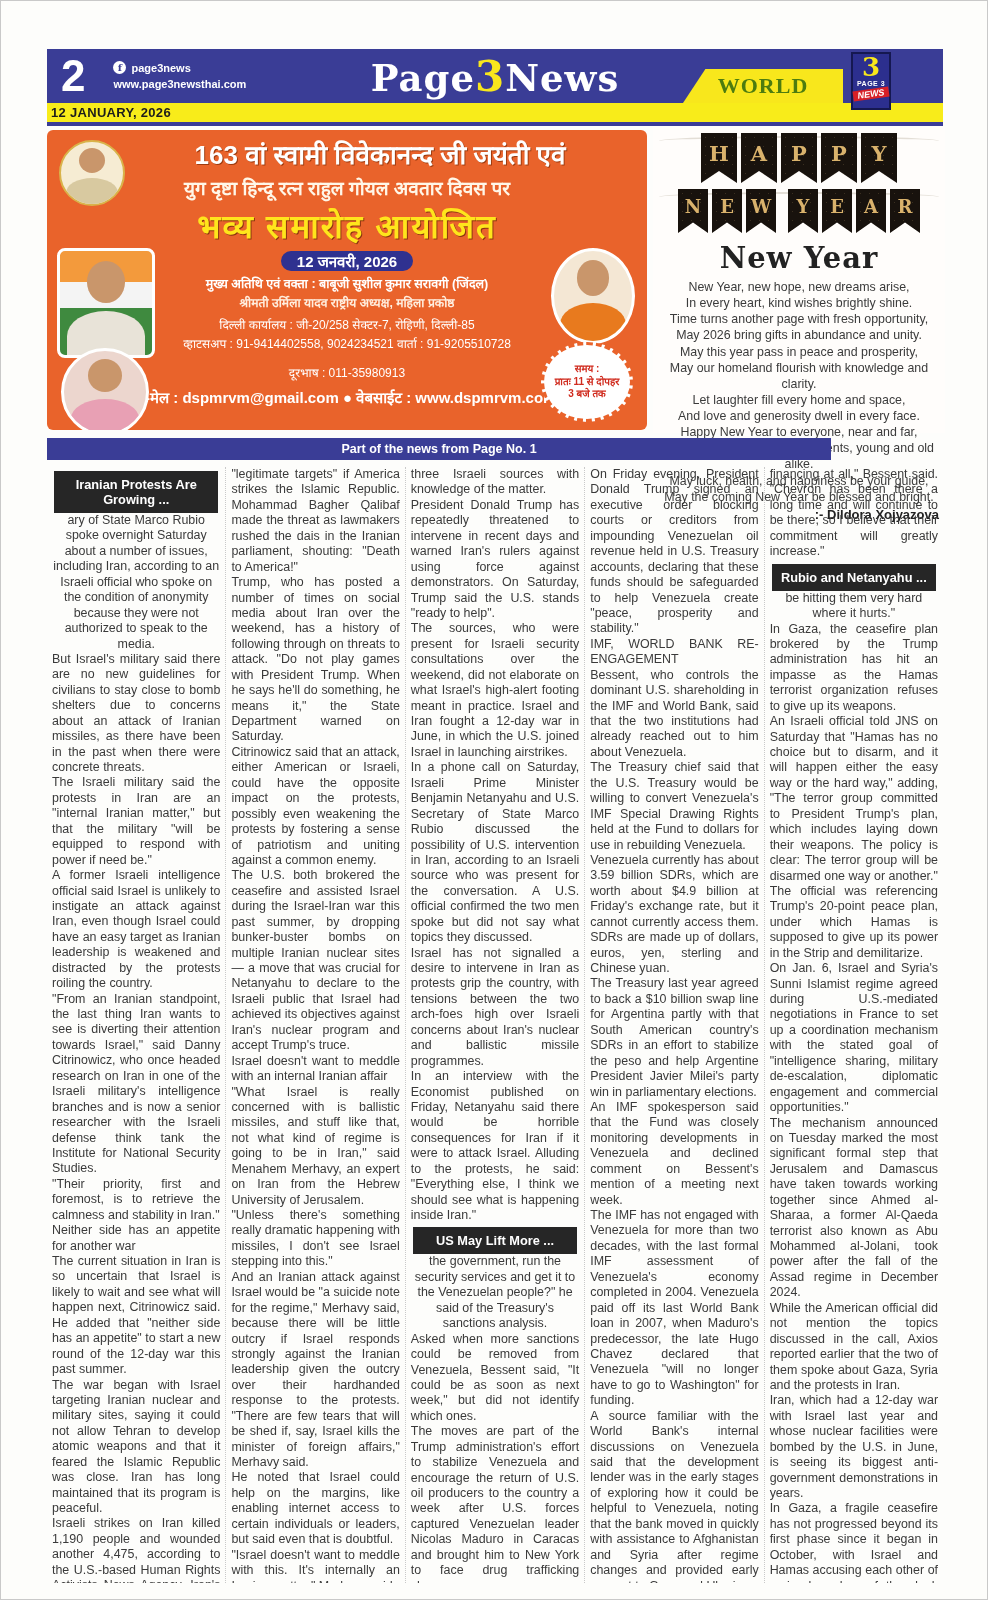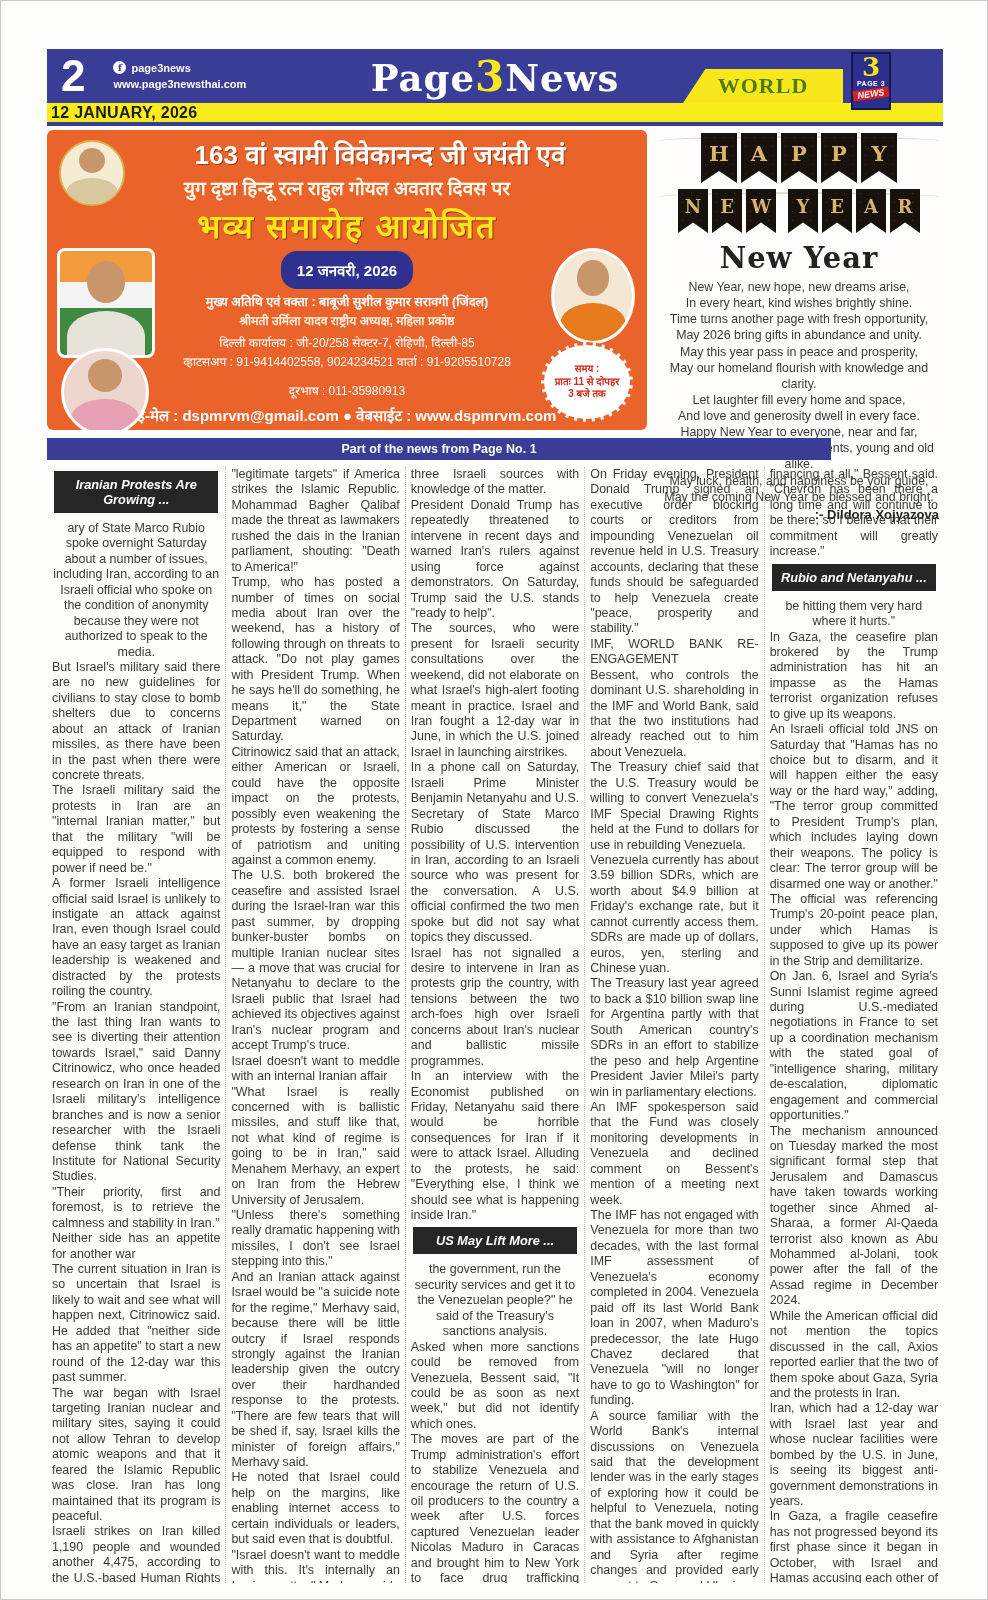--- a/index.html
+++ b/index.html
@@ -14,30 +14,30 @@
   .fb-icon{width:13px;height:13px;border-radius:50%;background:#fff;color:#3a3d96;font-weight:bold;font-size:10px;text-align:center;line-height:13px;font-family:"DejaVu Serif",serif;}
   .logo-title{position:absolute;left:0;right:0;text-align:center;font-family:"DejaVu Serif",serif;font-weight:bold;font-size:37px;color:#fff;letter-spacing:1px;pointer-events:none;}
   .logo-title .three{color:#f8e71c;font-size:42px;}
   .world-band{position:absolute;right:100px;bottom:0;width:160px;height:34px;background:#f8e71c;clip-path:polygon(14% 0,100% 0,100% 100%,0 100%);display:flex;align-items:center;justify-content:center;}
   .world-band span{color:#4d7c0f;font-weight:bold;font-size:22px;letter-spacing:1px;font-family:"Liberation Serif",serif;}
   .p3logo{position:absolute;right:52px;top:3px;width:40px;height:58px;background:#2c2f8e;border:2px solid #151851;box-sizing:border-box;text-align:center;z-index:3;}
   .p3logo .big3{color:#f8e71c;font-size:26px;font-weight:bold;line-height:26px;font-family:"DejaVu Serif",serif;}
   .p3logo .pg{color:#fff;font-size:7px;font-weight:bold;letter-spacing:.5px;}
   .p3logo .nws{margin-top:2px;background:#d81f26;color:#fff;font-size:9px;font-style:italic;font-weight:bold;transform:rotate(-8deg);}
   .date-strip{position:absolute;left:46px;top:102px;width:896px;height:19px;background:#f8ec1a;display:flex;align-items:center;}
-  .date-strip span{font-size:16px;font-weight:bold;color:#1c1c1c;margin-left:4px;letter-spacing:.3px;}
+  .date-strip span{font-size:13px;font-weight:bold;color:#1c1c1c;margin-left:4px;letter-spacing:.3px;}
   .blue-rule{position:absolute;left:46px;top:121px;width:896px;height:4px;background:#3a3d96;}
 
   
   .ad{position:absolute;left:46px;top:129px;width:600px;height:300px;background:#e9632b;border-radius:6px;color:#fff;text-align:center;overflow:hidden;}
   .ad-line1{margin:10px 20px 0 86px;font-size:26px;font-weight:bold;line-height:1.2;text-shadow:1px 1px 0 #9c3a0e;}
   .ad-line2{margin:4px 70px 0 70px;font-size:19px;font-weight:bold;color:#fff7e8;}
   .ad-line3{margin:3px 100px 0 100px;font-size:14px;font-weight:bold;color:#ffe9c9;}
   .ad-line4{margin:2px 100px 0 100px;font-size:33px;font-weight:bold;color:#ffe51c;letter-spacing:2px;text-shadow:1px 1px 0 #8a3410;}
-  .ad-pill{display:inline-block;margin-top:3px;background:#2f3190;border-radius:16px;padding:9px 16px;font-size:15px;font-weight:bold;color:#fff;}
+  .ad-pill{display:inline-block;margin-top:3px;background:#2f3190;border-radius:16px;padding:0 16px;font-size:15px;font-weight:bold;color:#fff;}
   .ad-guest{margin:4px 110px 0 110px;font-size:12.6px;font-weight:bold;}
   .ad-guest2{margin:2px 120px 0 120px;font-size:12.2px;font-weight:bold;color:#ffeede;}
   .ad-office{margin:5px 120px 0 120px;font-size:12px;}
   .ad-phones{margin:2px 112px 12px 112px;font-size:12px;}
   .ad-landline{margin:2px 120px 0 120px;font-size:12px;}
   .ad-email{margin:6px 60px 0 60px;font-size:15px;font-weight:bold;}
   .circle-emblem{position:absolute;left:12px;top:10px;width:62px;height:62px;border-radius:50%;background:#f6ecd3;border:2px solid #d9b34a;overflow:hidden;}
   .avatar{position:absolute;overflow:hidden;}
   .avatar .head{position:absolute;width:42%;height:40%;left:29%;top:10%;background:#c9966b;border-radius:50%;}
   .avatar .torso{position:absolute;width:84%;height:48%;left:8%;bottom:-6%;border-radius:50% 50% 0 0;}
@@ -59,21 +59,21 @@
   .flag.gap{margin-left:10px;}
   .ny-title{margin-top:8px;font-family:"DejaVu Serif",serif;font-weight:bold;font-size:29px;color:#222;letter-spacing:1px;}
   .poem{margin-top:4px;font-size:12.4px;color:#3b3b3b;line-height:1.3;}
   .ny-author{margin-top:2px;text-align:right;font-weight:bold;font-size:13px;color:#222;padding-right:6px;}
 
   
   .article-bar{position:absolute;left:46px;top:437px;width:784px;height:22px;background:#3a3d96;color:#fff;display:flex;align-items:center;justify-content:center;font-size:12.5px;font-weight:bold;}
   .columns{position:absolute;left:46px;top:466px;width:896px;height:1116px;display:flex;}
   .col{flex:1 1 0;overflow:hidden;padding:0 5px;}
   .col + .col{border-left:1px dotted #c9c9c9;}
-  .headline-box{background:#262626;color:#fff;text-align:center;font-weight:bold;font-size:12.8px;padding:6px 2px;margin:4px 2px 8px 2px;font-style:italic;}
+  .headline-box{background:#262626;color:#fff;text-align:center;font-weight:bold;font-size:12.8px;padding:6px 2px;margin:4px 2px 0 2px;}
   .para{margin:0;font-size:12.45px;line-height:1.24;color:#3a3a3a;text-align:justify;text-justify:inter-word;}
   .para.centered{text-align:center;}
 </style>
 </head>
 <body>
 
 <div class="page">
 
   <div class="masthead-bar">
     <div class="pagenum">2</div>

